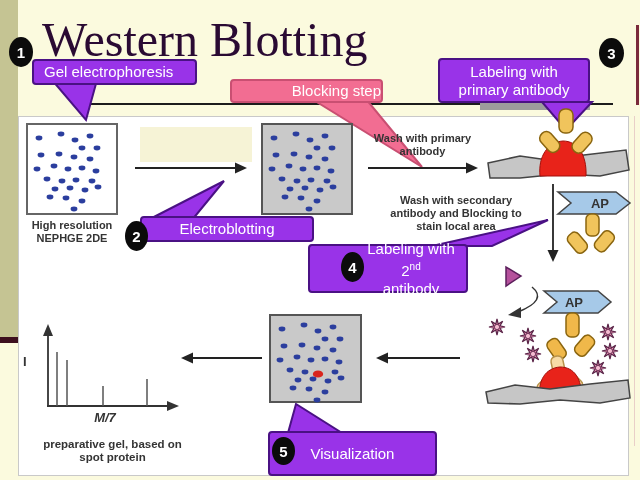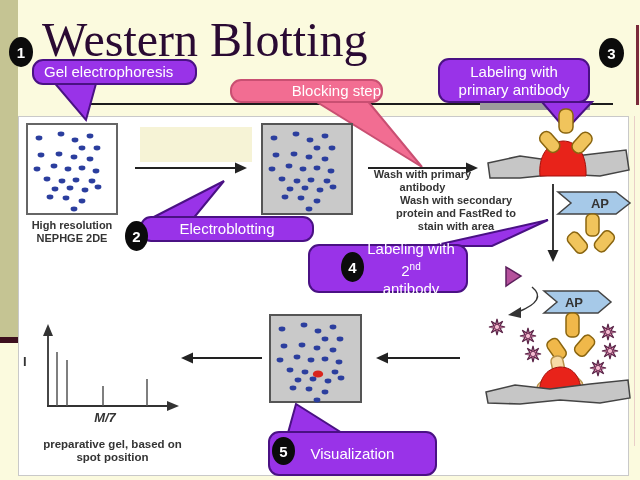--- a/index.html
+++ b/index.html
@@ -9,21 +9,21 @@
   .stripe-mark{position:absolute;left:0;top:337px;width:18px;height:6px;background:var(--c-maroon,#3d0f1e);}
   .right-mark{position:absolute;left:636px;top:25px;width:3px;height:80px;background:#7a2a3a;}
   .right-faint{position:absolute;left:634px;top:116px;width:1px;height:330px;background:#e9cfc8;}
   .title{position:absolute;left:42px;top:18px;font-family:"Liberation Serif",serif;
          font-size:48px;line-height:44px;color:#2a0a33;white-space:nowrap;}
   .rule{position:absolute;left:78px;top:103px;width:535px;height:2px;background:#1c1c1c;}
   .panel{position:absolute;left:18px;top:116px;width:611px;height:360px;background:#ffffff;
          border:1px solid #c9c9c9;box-sizing:border-box;}
   svg.overlay{position:absolute;left:0;top:0;width:640px;height:480px;}
   .callout{position:absolute;background:var(--c-purple,#9933e8);border:2px solid #4a1184;
-           border-radius:11px;color:#fff;font-size:15px;line-height:18px;display:flex;
+           border-radius:4px;color:#fff;font-size:15px;line-height:18px;display:flex;
            align-items:center;justify-content:center;text-align:center;box-sizing:border-box;z-index:4;}
   .callout.pink{background:var(--c-pink,#f26d92);border-color:#c94f72;justify-content:flex-end;}
   .badge{position:absolute;background:#0b0b0b;color:#fff;border-radius:50%;
          display:flex;align-items:center;justify-content:center;
          font-weight:bold;font-size:15px;z-index:5;}
   .dlabel{position:absolute;font-weight:bold;font-size:11px;line-height:13px;
           color:#343434;text-align:center;z-index:3;}
   .axis-lab{position:absolute;font-weight:bold;color:#343434;z-index:3;}
   sup{font-size:10px;}
 </style>
@@ -280,34 +280,34 @@
     </div>
   <div class="badge" style="left:272px;top:437px;width:23px;height:28px;">
       <span>5</span>
     </div>
 
   <div class="dlabel" style="left:22px;top:219px;width:100px;">
     <div>High resolution</div>
     <div>NEPHGE 2DE</div>
   </div>
 
-  <div class="dlabel" style="left:365px;top:132px;width:115px;margin-top:36px;">
+  <div class="dlabel" style="left:365px;top:132px;width:115px;">
     <div>Wash with primary</div>
     <div>antibody</div>
   </div>
 
   <div class="dlabel" style="left:383px;top:194px;width:146px;">
     <div>Wash with secondary</div>
-    <div>protein and FastRed to</div>
-    <div>stain with area</div>
+    <div>antibody and Blocking to</div>
+    <div>stain local area</div>
   </div>
 
   <div class="dlabel" style="left:35px;top:438px;width:155px;font-size:11.5px;line-height:13px;">
     <div>preparative gel, based on</div>
-    <div>spot position</div>
+    <div>spot protein</div>
   </div>
 
   <div class="axis-lab" style="left:23px;top:354px;font-size:13px;">I</div>
   <div class="axis-lab" style="left:80px;top:410px;width:50px;text-align:center;font-size:13px;font-style:italic;">M/7</div>
   <div class="axis-lab" style="left:582px;top:196px;width:36px;text-align:center;font-size:13px;">AP</div>
   <div class="axis-lab" style="left:556px;top:295px;width:36px;text-align:center;font-size:13px;">AP</div>
 
 </div>
 
 </body></html>

